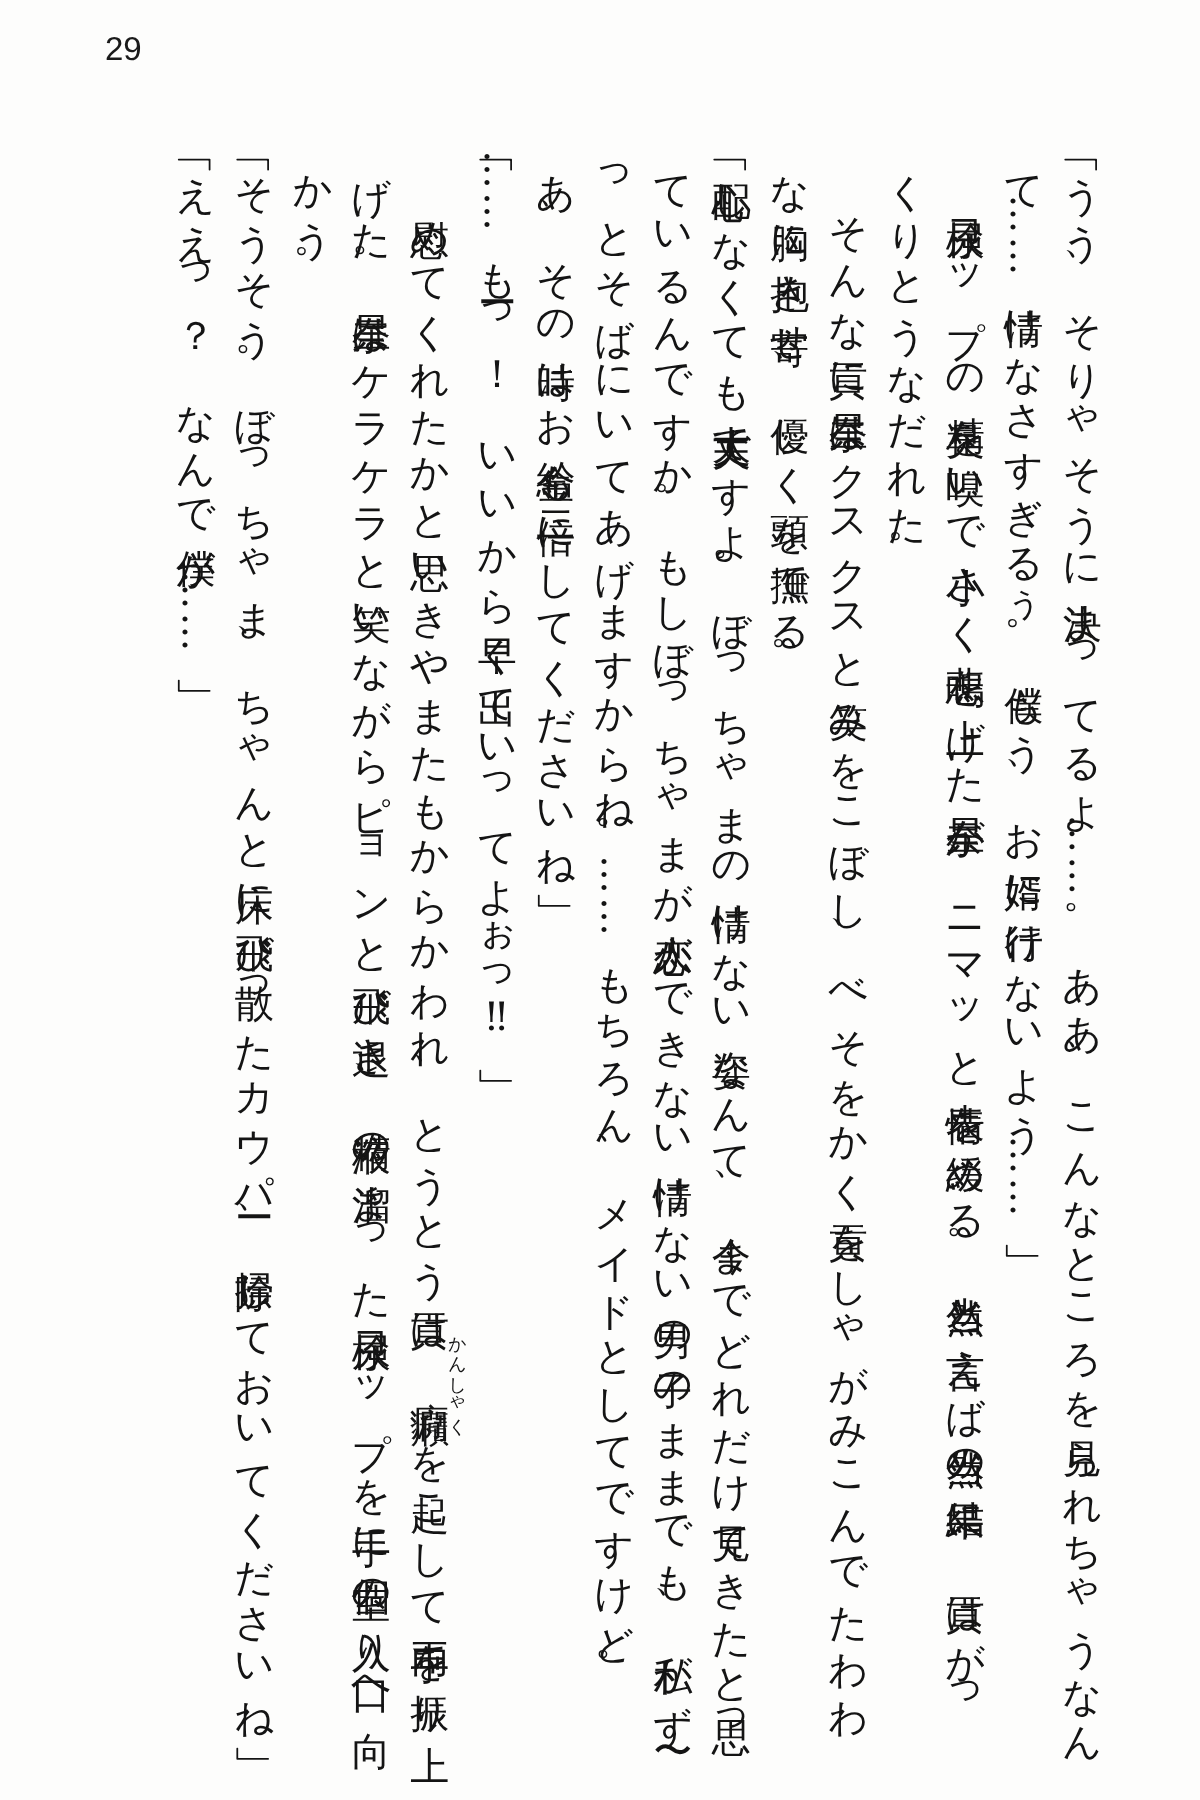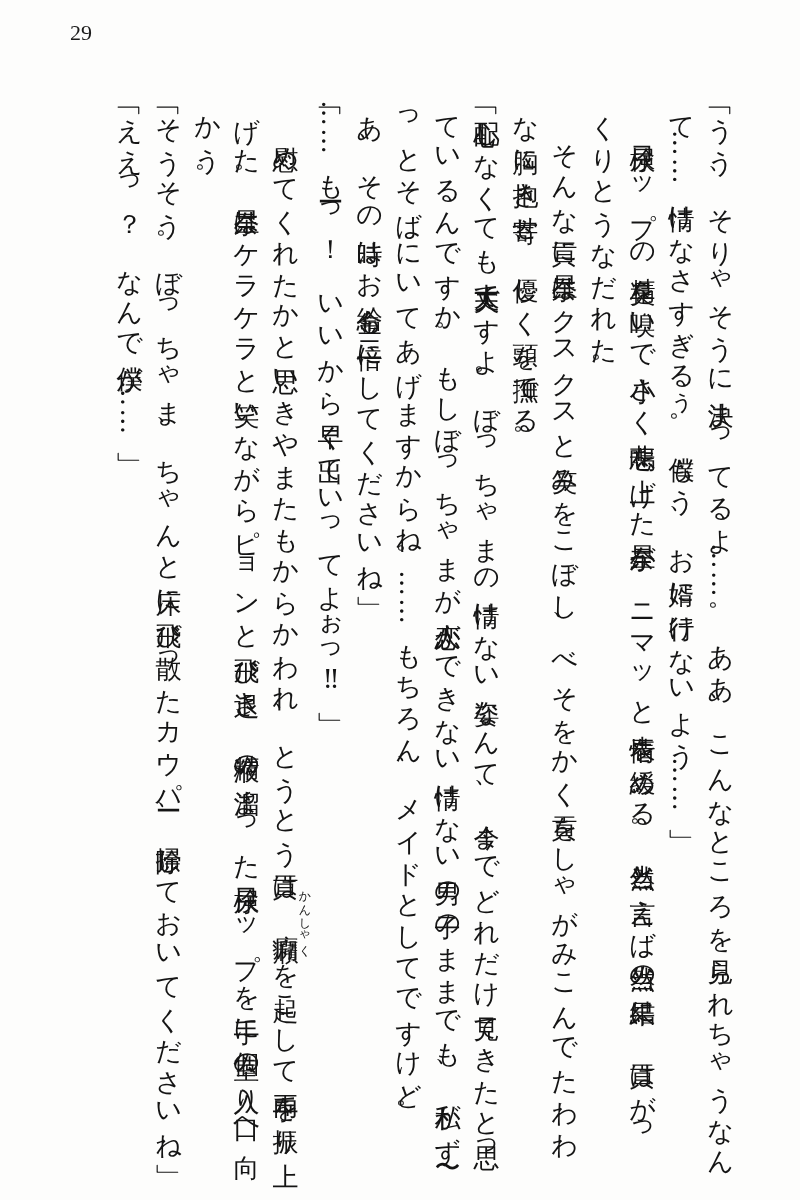--- a/index.html
+++ b/index.html
@@ -15,21 +15,21 @@
     overflow: hidden;
     font-family: "DejaVu Serif", "Liberation Serif", serif;
     color: #141414;
   }
   .page-number {
     position: absolute;
     top: 20px;
     left: 70px;
     font-size: 22px;
     color: #1a1a1a;
-    font-family: Liberation Serif, serif;
+    font-family: Liberation Sans, sans-serif;
   }
   .text-block {
     position: absolute;
     top: 98px;
     right: 60px;
     height: 1070px;
     writing-mode: vertical-rl;
     text-orientation: mixed;
     font-size: 26px;
     line-height: 39px;

